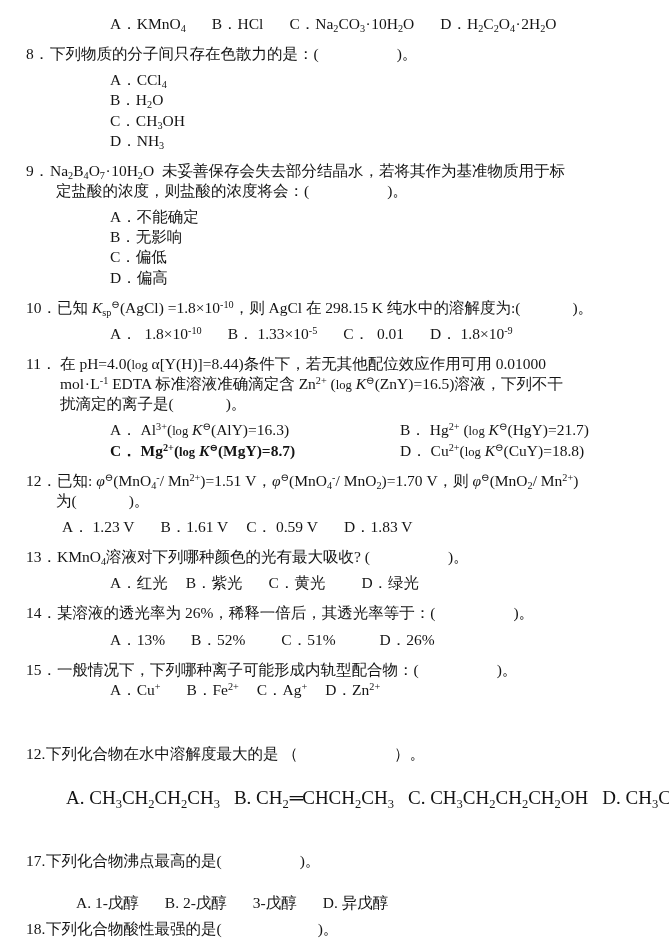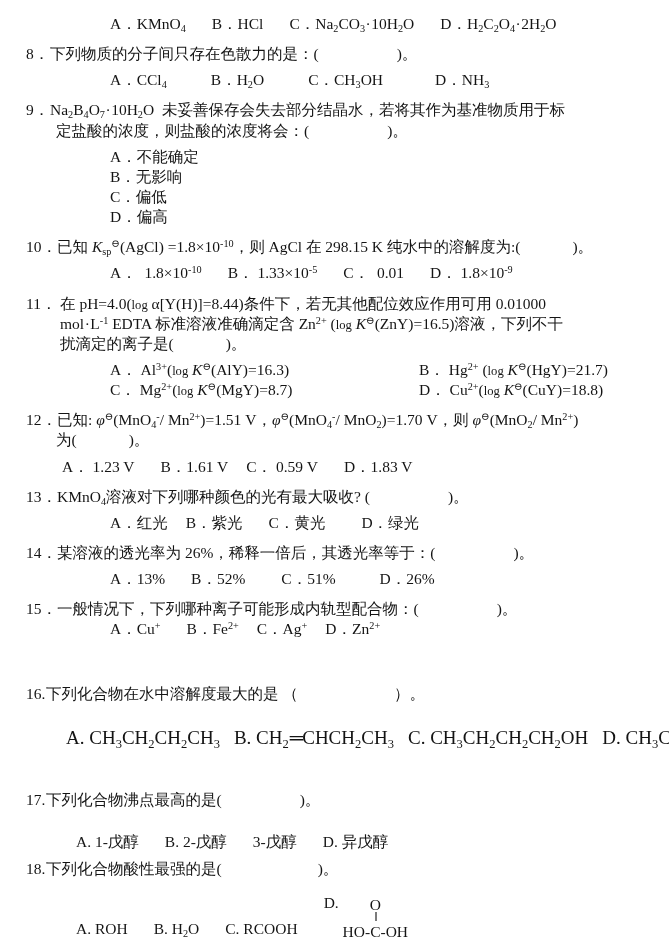--- a/index.html
+++ b/index.html
@@ -58,21 +58,20 @@
     padding-right: 10px;
     line-height: 1.30;
     font-size: 15.5px;
     white-space: nowrap;
   }
   .opts .opt {
     display: inline-block;
   }
   .opts.two {
     padding-left: 62px;
-    gap: 19px;
   }
   .opts.two .opt:first-child { width: 300px; }
   .small {
     font-size: 12.6px;
   }
   sub {
     font-size: 0.66em;
     vertical-align: -0.28em;
     line-height: 0;
   }
@@ -163,21 +162,21 @@
   </div>
 
   <div class="vspace-10"></div>
 
   <div class="q">
     <div class="stem">
       <span class="num">8．</span>
       <span class="body"><span>下列物质的分子间只存在色散力的是：(</span><span class="gap-wide"></span><span>)。</span></span>
     </div>
     <div class="vspace-6"></div>
-    <div class="opts" style="padding-left:110px;">
+    <div class="opts" style="padding-left:110px;flex-direction:column;">
       <span class="opt">A．CCl<sub>4</sub></span>
       <span class="sp-lg"></span>
         <span class="sp-md"></span>
       <span class="opt">B．H<sub>2</sub>O</span>
       <span class="sp-lg"></span>
         <span class="sp-md"></span>
       <span class="opt">C．CH<sub>3</sub>OH</span>
       <span class="sp-lg"></span>
         <span class="sp-lg"></span>
       <span class="opt">D．NH<sub>3</sub></span>
@@ -237,21 +236,21 @@
     </div>
     <div class="stem cont" style="padding-left:60px;">
       <span class="body"><span>扰滴定的离子是(</span><span class="gap"></span><span>)。</span></span>
     </div>
     <div class="vspace-6"></div>
     <div class="opts two" style="padding-left:110px;">
       <span class="opt" style="width:290px;">A．&nbsp;Al<sup>3+</sup>(<span class="small">log</span> <span class="ital">K</span><sup>⊖</sup>(AlY)=16.3)</span>
       <span class="opt">B．&nbsp;Hg<sup>2+</sup> (<span class="small">log</span> <span class="ital">K</span><sup>⊖</sup>(HgY)=21.7)</span>
     </div>
     <div class="opts two" style="padding-left:110px;">
-      <span class="opt" style="width:290px;">C．&nbsp;Mg<sup>2+</sup>(<span class="small">log</span> <span class="ital">K</span><sup>⊖</sup>(MgY)=8.7)</span>
+      <span class="opt" style="width:290px;font-weight:bold;">C．&nbsp;Mg<sup>2+</sup>(<span class="small">log</span> <span class="ital">K</span><sup>⊖</sup>(MgY)=8.7)</span>
       <span class="opt">D．&nbsp;Cu<sup>2+</sup>(<span class="small">log</span> <span class="ital">K</span><sup>⊖</sup>(CuY)=18.8)</span>
     </div>
   </div>
 
   <div class="vspace-10"></div>
 
   <div class="q">
     <div class="stem">
       <span class="num" style="min-width:30px;">12．</span>
       <span class="body">已知: <span class="ital">φ</span><sup>⊖</sup>(MnO<sub>4</sub><sup>-</sup>/ Mn<sup>2+</sup>)=1.51 V，<span class="ital">φ</span><sup>⊖</sup>(MnO<sub>4</sub><sup>-</sup>/ MnO<sub>2</sub>)=1.70 V，则 <span class="ital">φ</span><sup>⊖</sup>(MnO<sub>2</sub>/ Mn<sup>2+</sup>)</span>
@@ -328,21 +327,21 @@
       <span class="sp-md"></span>
       <span class="opt">D．Zn<sup>2+</sup></span>
     </div>
   </div>
 
   <div class="vspace-26"></div>
   <div class="vspace-18"></div>
 
   <div class="q">
     <div class="stem" style="padding-left:26px;">
-      <span class="num" style="min-width:20px;">16.</span>
+      <span class="num" style="min-width:20px;">12.</span>
       <span class="body"><span>下列化合物在水中溶解度最大的是 （</span><span class="gap-xwide"></span><span>）。</span></span>
     </div>
     <div class="vspace-22"></div>
     <div class="opts org">
       <span class="opt">A. CH<sub>3</sub>CH<sub>2</sub>CH<sub>2</sub>CH<sub>3</sub></span>
       <span class="opt">B. CH<sub>2</sub><span class="dbond">═</span>CHCH<sub>2</sub>CH<sub>3</sub></span>
       <span class="opt">C. CH<sub>3</sub>CH<sub>2</sub>CH<sub>2</sub>CH<sub>2</sub>OH</span>
       <span class="opt">D. CH<sub>3</sub>CH<sub>2</sub>OCH<sub>2</sub>CH<sub>3</sub></span>
     </div>
   </div>

